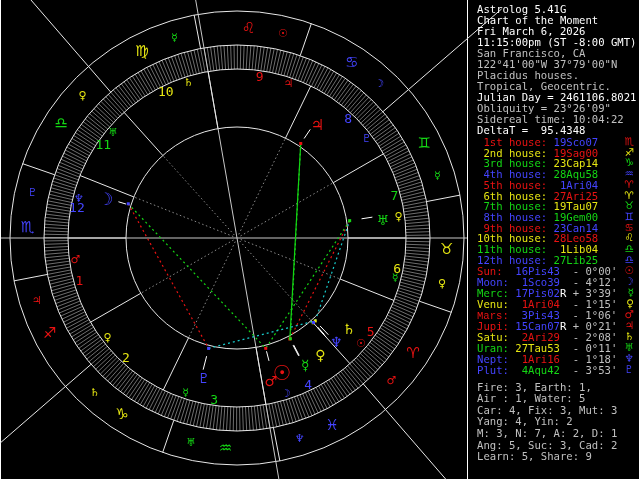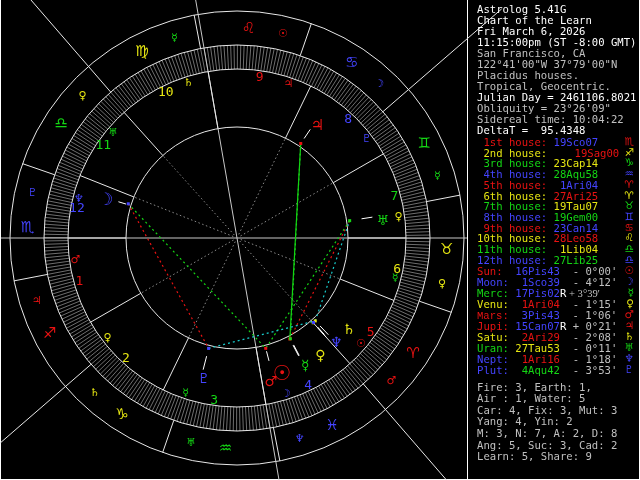--- a/index.html
+++ b/index.html
@@ -504,61 +504,61 @@
       <text x="165.8013084960645" y="91.37208203030562" fill="#e6e612" font-size="13" text-anchor="middle" dominant-baseline="central" font-family="&quot;DejaVu Sans Mono&quot;,monospace">10</text>
       <text x="188.392104685276" y="82.41634882458621" fill="#e6e612" font-size="11" text-anchor="middle" dominant-baseline="central" font-family="&quot;DejaVu Sans&quot;,sans-serif">♄</text>
       <text x="103.266431854779" y="144.81023258346693" fill="#14d614" font-size="13" text-anchor="middle" dominant-baseline="central" font-family="&quot;DejaVu Sans Mono&quot;,monospace">11</text>
       <text x="113.14625509579749" y="132.03184500424322" fill="#14d614" font-size="11" text-anchor="middle" dominant-baseline="central" font-family="&quot;DejaVu Sans&quot;,sans-serif">♅</text>
       <text x="76.91389302458452" y="207.3171325744181" fill="#4444ff" font-size="13" text-anchor="middle" dominant-baseline="central" font-family="&quot;DejaVu Sans Mono&quot;,monospace">12</text>
       <text x="78.98040796709233" y="198.0148961017552" fill="#4444ff" font-size="11" text-anchor="middle" dominant-baseline="central" font-family="&quot;DejaVu Sans&quot;,sans-serif">♆</text>
     </svg>
   <div id="panel">
     <div id="info-lines">
         <div class="prow" style="top: 4px;"><span style="color: rgb(255, 255, 255);">Astrolog 5.41G</span></div>
-        <div class="prow" style="top: 15px;"><span style="color: rgb(255, 255, 255);">Chart of the Learn</span></div>
+        <div class="prow" style="top: 15px;"><span style="color: rgb(255, 255, 255);">Chart of the Moment</span></div>
         <div class="prow" style="top: 26px;"><span style="color: rgb(255, 255, 255);">Fri March 6, 2026</span></div>
         <div class="prow" style="top: 37px;"><span style="color: rgb(255, 255, 255);">11:15:00pm (ST -8:00 GMT)</span></div>
         <div class="prow" style="top: 48px;"><span style="color: rgb(192, 192, 192);">San Francisco, CA</span></div>
         <div class="prow" style="top: 59px;"><span style="color: rgb(192, 192, 192);">122°41'00"W 37°79'00"N</span></div>
         <div class="prow" style="top: 70px;"><span style="color: rgb(192, 192, 192);">Placidus houses.</span></div>
         <div class="prow" style="top: 81px;"><span style="color: rgb(192, 192, 192);">Tropical, Geocentric.</span></div>
         <div class="prow" style="top: 92px;"><span style="color: rgb(255, 255, 255);">Julian Day = 2461106.8021</span></div>
         <div class="prow" style="top: 103px;"><span style="color: rgb(192, 192, 192);">Obliquity = 23°26'09"</span></div>
         <div class="prow" style="top: 114px;"><span style="color: rgb(192, 192, 192);">Sidereal time: 10:04:22</span></div>
         <div class="prow" style="top: 125px;"><span style="color: rgb(255, 255, 255);">DeltaT =  95.4348</span></div>
       </div>
     <div id="house-rows">
         <div class="prow" style="top: 137px;"><span style="color: rgb(232, 18, 18);"> 1st house: </span><span style="color: rgb(68, 68, 255);">19Sco07</span><span class="g" style="color: rgb(232, 18, 18);">♏</span></div>
-        <div class="prow" style="top: 147.7px;"><span style="color: rgb(230, 230, 18);"> 2nd house: </span><span style="color: rgb(232, 18, 18); margin-left: 21px;">19Sag00</span><span class="g" style="color: rgb(230, 230, 18);">♐</span></div>
+        <div class="prow" style="top: 147.7px;"><span style="color: rgb(230, 230, 18);"> 2nd house: </span><span style="color: rgb(232, 18, 18);">19Sag00</span><span class="g" style="color: rgb(230, 230, 18);">♐</span></div>
         <div class="prow" style="top: 158.4px;"><span style="color: rgb(20, 214, 20);"> 3rd house: </span><span style="color: rgb(230, 230, 18);">23Cap14</span><span class="g" style="color: rgb(20, 214, 20);">♑</span></div>
         <div class="prow" style="top: 169.1px;"><span style="color: rgb(68, 68, 255);"> 4th house: </span><span style="color: rgb(20, 214, 20);">28Aqu58</span><span class="g" style="color: rgb(68, 68, 255);">♒</span></div>
         <div class="prow" style="top: 179.8px;"><span style="color: rgb(232, 18, 18);"> 5th house: </span><span style="color: rgb(68, 68, 255);"> 1Ari04</span><span class="g" style="color: rgb(232, 18, 18);">♈</span></div>
         <div class="prow" style="top: 190.5px;"><span style="color: rgb(230, 230, 18);"> 6th house: </span><span style="color: rgb(232, 18, 18);">27Ari25</span><span class="g" style="color: rgb(230, 230, 18);">♈</span></div>
         <div class="prow" style="top: 201.2px;"><span style="color: rgb(20, 214, 20);"> 7th house: </span><span style="color: rgb(230, 230, 18);">19Tau07</span><span class="g" style="color: rgb(20, 214, 20);">♉</span></div>
         <div class="prow" style="top: 211.9px;"><span style="color: rgb(68, 68, 255);"> 8th house: </span><span style="color: rgb(20, 214, 20);">19Gem00</span><span class="g" style="color: rgb(68, 68, 255);">♊</span></div>
         <div class="prow" style="top: 222.6px;"><span style="color: rgb(232, 18, 18);"> 9th house: </span><span style="color: rgb(68, 68, 255);">23Can14</span><span class="g" style="color: rgb(232, 18, 18);">♋</span></div>
         <div class="prow" style="top: 233.3px;"><span style="color: rgb(230, 230, 18);">10th house: </span><span style="color: rgb(232, 18, 18);">28Leo58</span><span class="g" style="color: rgb(230, 230, 18);">♌</span></div>
         <div class="prow" style="top: 244px;"><span style="color: rgb(20, 214, 20);">11th house: </span><span style="color: rgb(230, 230, 18);"> 1Lib04</span><span class="g" style="color: rgb(20, 214, 20);">♎</span></div>
         <div class="prow" style="top: 254.7px;"><span style="color: rgb(68, 68, 255);">12th house: </span><span style="color: rgb(20, 214, 20);">27Lib25</span><span class="g" style="color: rgb(68, 68, 255);">♎</span></div>
       </div>
     <div id="planet-rows">
         <div class="prow" style="top: 266px;"><span style="color: rgb(232, 18, 18);">Sun:  </span><span style="color: rgb(68, 68, 255);">16Pis43</span><span style="color: rgb(255, 255, 255);"> </span><span style="color: rgb(192, 192, 192);"> - 0°00'</span><span class="g" style="color: rgb(232, 18, 18);">☉</span></div>
         <div class="prow" style="top: 277.05px;"><span style="color: rgb(68, 68, 255);">Moon: </span><span style="color: rgb(68, 68, 255);"> 1Sco39</span><span style="color: rgb(255, 255, 255);"> </span><span style="color: rgb(192, 192, 192);"> - 4°12'</span><span class="g" style="color: rgb(68, 68, 255);">☽</span></div>
-        <div class="prow" style="top: 288.1px;"><span style="color: rgb(20, 214, 20);">Merc: </span><span style="color: rgb(68, 68, 255);">17Pis02</span><span style="color: rgb(255, 255, 255);">R</span><span style="color: rgb(192, 192, 192); font-family: Liberation Serif, serif;"> + 3°39'</span><span class="g" style="color: rgb(20, 214, 20);">☿</span></div>
+        <div class="prow" style="top: 288.1px;"><span style="color: rgb(20, 214, 20);">Merc: </span><span style="color: rgb(68, 68, 255);">17Pis02</span><span style="color: rgb(255, 255, 255);">R</span><span style="color: rgb(192, 192, 192);"> + 3°39'</span><span class="g" style="color: rgb(20, 214, 20);">☿</span></div>
         <div class="prow" style="top: 299.15px;"><span style="color: rgb(230, 230, 18);">Venu: </span><span style="color: rgb(232, 18, 18);"> 1Ari04</span><span style="color: rgb(255, 255, 255);"> </span><span style="color: rgb(192, 192, 192);"> - 1°15'</span><span class="g" style="color: rgb(230, 230, 18);">♀</span></div>
         <div class="prow" style="top: 310.2px;"><span style="color: rgb(232, 18, 18); font-family: Liberation Mono, monospace;">Mars: </span><span style="color: rgb(68, 68, 255);"> 3Pis43</span><span style="color: rgb(255, 255, 255);"> </span><span style="color: rgb(192, 192, 192);"> - 1°06'</span><span class="g" style="color: rgb(232, 18, 18);">♂</span></div>
         <div class="prow" style="top: 321.25px;"><span style="color: rgb(232, 18, 18);">Jupi: </span><span style="color: rgb(68, 68, 255);">15Can07</span><span style="color: rgb(255, 255, 255);">R</span><span style="color: rgb(192, 192, 192);"> + 0°21'</span><span class="g" style="color: rgb(232, 18, 18);">♃</span></div>
         <div class="prow" style="top: 332.3px;"><span style="color: rgb(230, 230, 18);">Satu: </span><span style="color: rgb(232, 18, 18);"> 2Ari29</span><span style="color: rgb(255, 255, 255);"> </span><span style="color: rgb(192, 192, 192);"> - 2°08'</span><span class="g" style="color: rgb(230, 230, 18);">♄</span></div>
         <div class="prow" style="top: 343.35px;"><span style="color: rgb(20, 214, 20);">Uran: </span><span style="color: rgb(230, 230, 18);">27Tau53</span><span style="color: rgb(255, 255, 255);"> </span><span style="color: rgb(192, 192, 192);"> - 0°11'</span><span class="g" style="color: rgb(20, 214, 20);">♅</span></div>
         <div class="prow" style="top: 354.4px;"><span style="color: rgb(68, 68, 255);">Nept: </span><span style="color: rgb(232, 18, 18);"> 1Ari16</span><span style="color: rgb(255, 255, 255);"> </span><span style="color: rgb(192, 192, 192);"> - 1°18'</span><span class="g" style="color: rgb(68, 68, 255);">♆</span></div>
         <div class="prow" style="top: 365.45px;"><span style="color: rgb(68, 68, 255);">Plut: </span><span style="color: rgb(20, 214, 20);"> 4Aqu42</span><span style="color: rgb(255, 255, 255);"> </span><span style="color: rgb(192, 192, 192);"> - 3°53'</span><span class="g" style="color: rgb(68, 68, 255);">♇</span></div>
       </div>
     <div id="stat-lines">
         <div class="prow" style="top: 381.5px;"><span style="color: rgb(192, 192, 192);">Fire: 3, Earth: 1,</span></div>
         <div class="prow" style="top: 393.1px;"><span style="color: rgb(192, 192, 192);">Air : 1, Water: 5</span></div>
         <div class="prow" style="top: 404.7px;"><span style="color: rgb(192, 192, 192);">Car: 4, Fix: 3, Mut: 3</span></div>
         <div class="prow" style="top: 416.3px;"><span style="color: rgb(192, 192, 192);">Yang: 4, Yin: 2</span></div>
-        <div class="prow" style="top: 427.9px;"><span style="color: rgb(192, 192, 192);">M: 3, N: 7, A: 2, D: 8</span></div>
+        <div class="prow" style="top: 427.9px;"><span style="color: rgb(192, 192, 192);">M: 3, N: 7, A: 2, D: 1</span></div>
         <div class="prow" style="top: 439.5px;"><span style="color: rgb(192, 192, 192);">Ang: 5, Suc: 3, Cad: 2</span></div>
         <div class="prow" style="top: 451.1px;"><span style="color: rgb(192, 192, 192);">Learn: 5, Share: 9</span></div>
       </div>
   </div>
 </div>
 
 </body></html>

